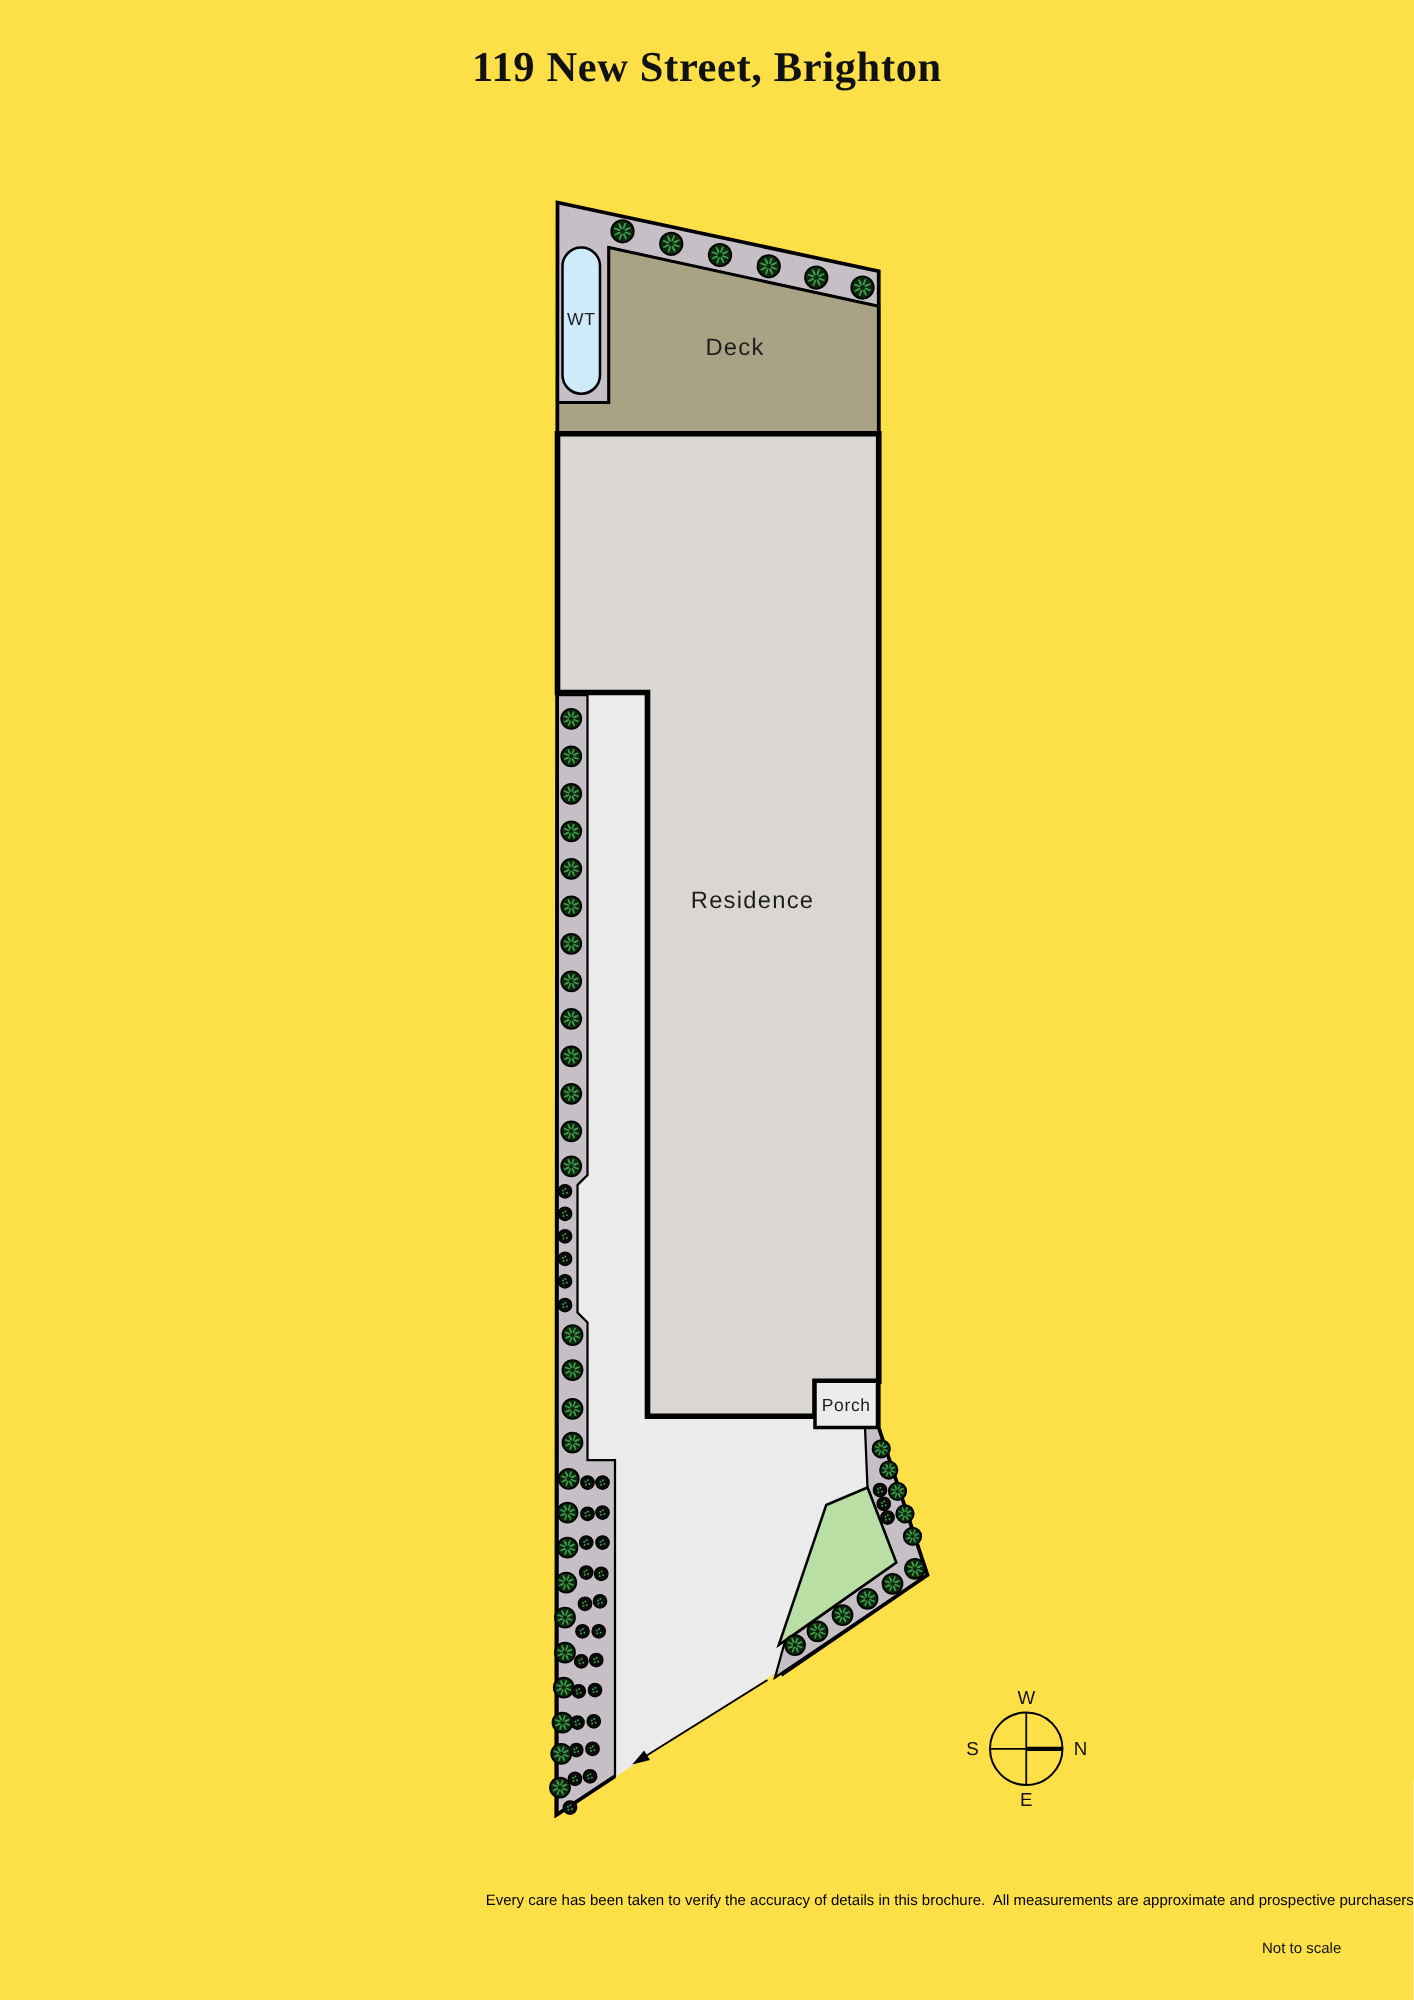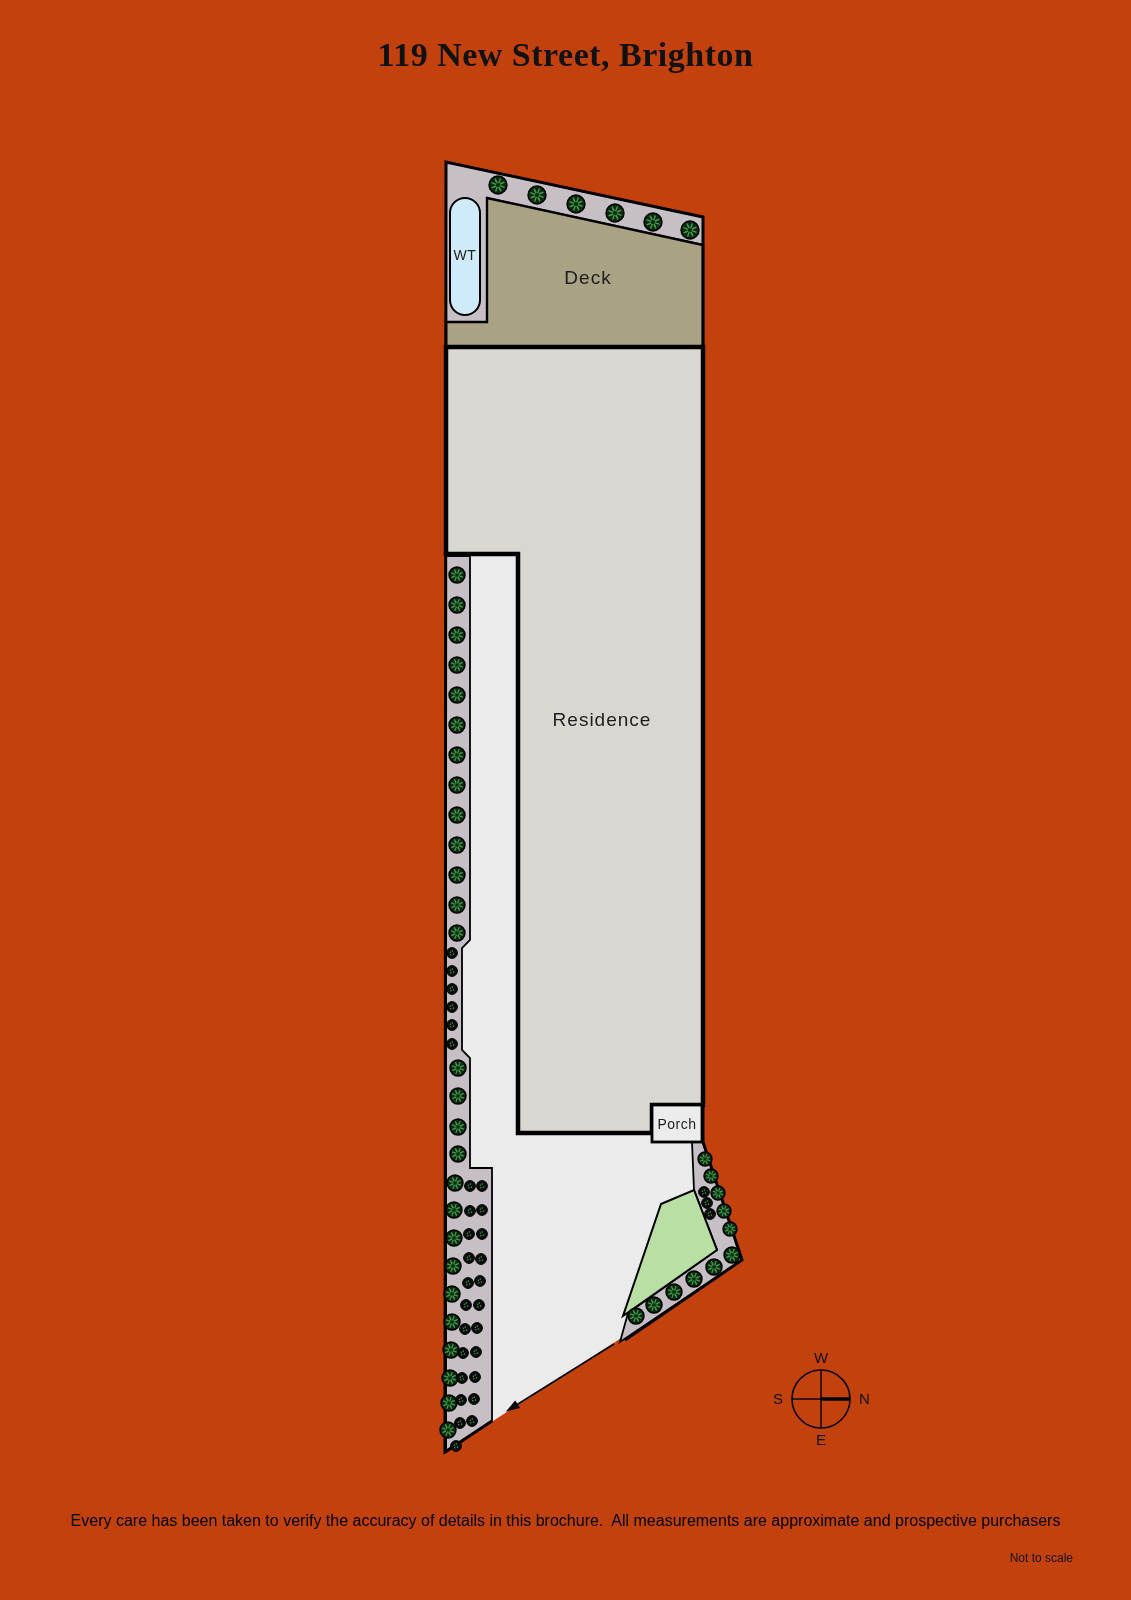--- a/index.html
+++ b/index.html
@@ -1,23 +1,23 @@
 <!DOCTYPE html>
 <html><head>
 <meta charset="utf-8">
 <style>
   html,body{margin:0;padding:0;background:#fff;}
-  .page{position:relative;width:1131px;height:1600px;background:#c2410c;overflow:hidden;
+  .page{position:relative;width:1131px;height:1600px;background:#fde047;overflow:hidden;
         font-family:"Liberation Sans",sans-serif;}
   .title{position:absolute;top:36px;left:0;width:100%;text-align:center;margin:0;
          font-family:"Liberation Serif",serif;font-size:34px;font-weight:700;color:#111;
          letter-spacing:.5px;}
   #plan-svg{position:absolute;left:0;top:0;}
-  .disclaimer{position:absolute;top:1512px;left:0;width:100%;text-align:center;
-              font-size:16px;line-height:17px;color:#000;white-space:pre-wrap;margin:0;}
+  .disclaimer{position:absolute;top:1512px;left:0;width:100%;text-align:right;
+              font-size:12px;line-height:17px;color:#000;white-space:pre-wrap;margin:0;}
   .scale-note{position:absolute;top:1551px;right:58px;font-size:12px;color:#111;}
 </style>
 </head>
 <body>
 
 <div class="page">
   <h1 class="title">119 New Street, Brighton</h1>
 
   <svg id="plan-svg" width="1131" height="1600" viewBox="0 0 1131 1600">
       <polygon points="446,162 703,217 703,1142 742,1260 445,1452" fill="#ebebeb"></polygon>

